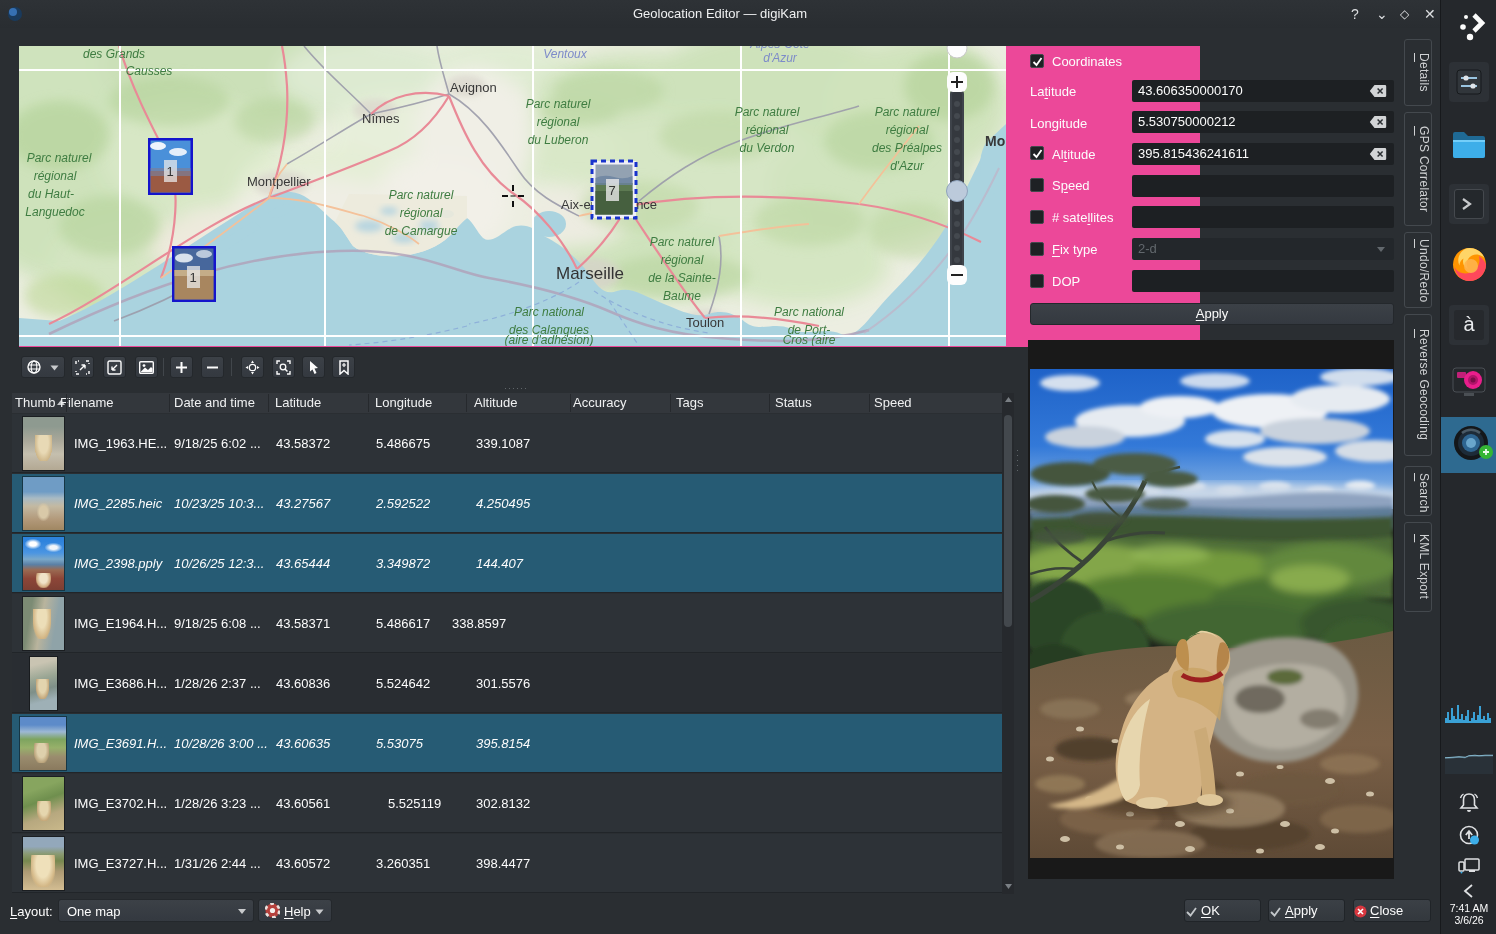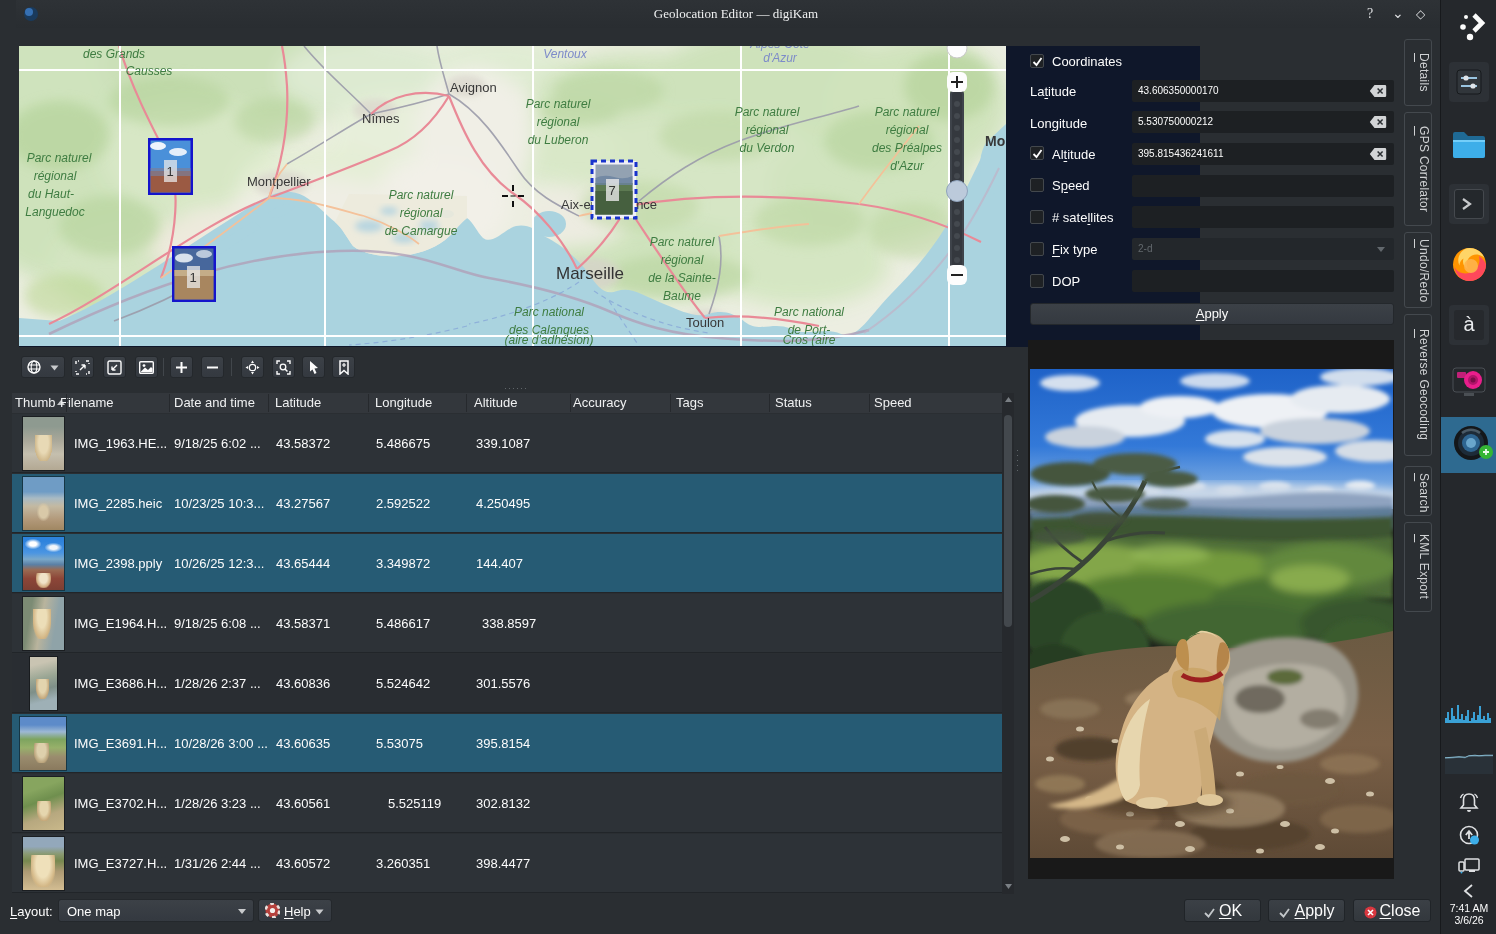--- a/index.html
+++ b/index.html
@@ -1,45 +1,45 @@
 <!DOCTYPE html>
 <html><head>
 <meta charset="utf-8">
 <style>
 * { margin:0; padding:0; box-sizing:border-box; }
 html,body { width:1496px; height:934px; overflow:hidden; background:#2a2e32;
   font-family:"Liberation Sans", sans-serif; color:#fcfcfc; }
 .abs { position:absolute; }
-#titlebar { left:16px; top:0; width:1440px; height:28px;
-  background:linear-gradient(#2e3236,#292d31);font-family:Liberation Serif, serif; }
+#titlebar { left:0; top:0; width:1440px; height:28px;
+  background:linear-gradient(#2e3236,#292d31); }
 #title { width:100%; text-align:center; font-size:13px; line-height:28px; color:#eff0f1; }
 .wbtn { position:absolute; top:0; height:28px; line-height:28px; font-size:14px; color:#dcdee0; }
-#map { left:19px; top:46px; width:1181px; height:301px; background:#0f172a; }
+#map { left:19px; top:46px; width:1181px; height:301px; background:#ec4899; }
 .tbtn { position:absolute; top:356px; height:22px; background:linear-gradient(#3c4147,#343940);
   border:1px solid #24282c; border-radius:3px; }
 #header { left:12px; top:393px; width:990px; height:20px; background:#33373c; font-size:13px; }
 .hcell { position:absolute; top:0; height:20px; line-height:20px; color:#f0f1f2; }
 .row { position:absolute; left:12px; width:990px; height:59px; border-bottom:1px solid #212529; }
 .cell { position:absolute; font-size:13px; line-height:59px; color:#fcfcfc; white-space:pre; }
 .thumb { position:absolute; top:3px; }
 .fldlabel { position:absolute; font-size:13px; color:#fcfcfc; }
 .field { position:absolute; left:1132px; width:262px; height:22px; background:#1d2023;
-  border-radius:2px; font-size:10px; line-height:22px; padding-left:6px; color:#fcfcfc; }
+  border-radius:2px; font-size:13px; line-height:22px; padding-left:6px; color:#fcfcfc; }
 .cb { position:absolute; width:14px; height:14px; background:#1e2124; border:1px solid #43484d; border-radius:2px; }
 .tab { position:absolute; left:1404px; width:28px; border:1px solid #44494e; border-radius:3px;
   background:#2a2e32; color:#d0d2d4; font-size:12px; text-align:center;
   writing-mode:vertical-rl; padding:6px 0; letter-spacing:0.3px; }
 .btn { position:absolute; top:899px; height:23px; background:linear-gradient(#3b4046,#33383d);
-  border:1px solid #202428; border-radius:3px; font-size:16px; color:#fcfcfc;
-  text-align:center; line-height:21px; }
+  border:1px solid #202428; border-radius:3px; font-size:13px; color:#fcfcfc;
+  text-align:left; line-height:21px; }
 u { text-decoration:underline; text-underline-offset:2px; }
 .hsep { position:absolute; top:1px; width:1px; height:18px; background:#26292d; }
 .r-n { background:#2d3237; }
 .r-a { background:#292d32; }
-.r-s { background:#265b74; }
+.r-s { background:#265b74;font-style:italic; }
 .row .thumb { box-shadow:0 0 0 1px rgba(0,0,0,0.4); }
 </style>
 </head>
 <body>
 <div id="titlebar" class="abs">
   <div id="title">Geolocation Editor — digiKam</div>
   <svg class="abs" style="left:8px;top:7px" width="14" height="14">
       <circle cx="7" cy="7" r="7" fill="#1a3a5c"></circle>
       <circle cx="5" cy="5" r="4" fill="#3d7ec9" opacity="0.8"></circle>
     </svg>
@@ -440,21 +440,21 @@
     <div class="cell" style="left:464px">144.407</div>
   </div>
   <div class="row r-n" style="top:594px">
     <div class="thumb" style="left:11px;width:41px;height:53px;background:linear-gradient(100deg,#7c8b74 20%,#b9b49d 45%,#8fa3a8 75%)">
         <div style="position:absolute;left:10px;top:12px;width:18px;height:30px;background:radial-gradient(ellipse at 50% 25%,#ecdeb8 35%,#d2b584 70%,transparent 80%)"></div>
       </div>
     <div class="cell" style="left:62px">IMG_E1964.H...</div>
       <div class="cell" style="left:162px">9/18/25 6:08 ...</div>
     <div class="cell" style="left:264px">43.58371</div>
       <div class="cell" style="left:364px">5.486617</div>
-    <div class="cell" style="left:470px">338.8597</div>
+    <div class="cell" style="left:440px">338.8597</div>
   </div>
   <div class="row r-a" style="top:654px">
     <div class="thumb" style="left:18px;width:27px;height:53px;background:linear-gradient(165deg,#c9c4b2 15%,#9aa694 40%,#7e8f88 60%,#9eb0b6 80%)">
         <div style="position:absolute;left:6px;top:22px;width:13px;height:20px;background:radial-gradient(ellipse at 50% 30%,#e3d4ae 40%,#c4a87c 70%,transparent 80%)"></div>
       </div>
     <div class="cell" style="left:62px">IMG_E3686.H...</div>
       <div class="cell" style="left:162px">1/28/26 2:37 ...</div>
     <div class="cell" style="left:264px">43.60836</div>
       <div class="cell" style="left:364px">5.524642</div>
     <div class="cell" style="left:464px">301.5576</div>

